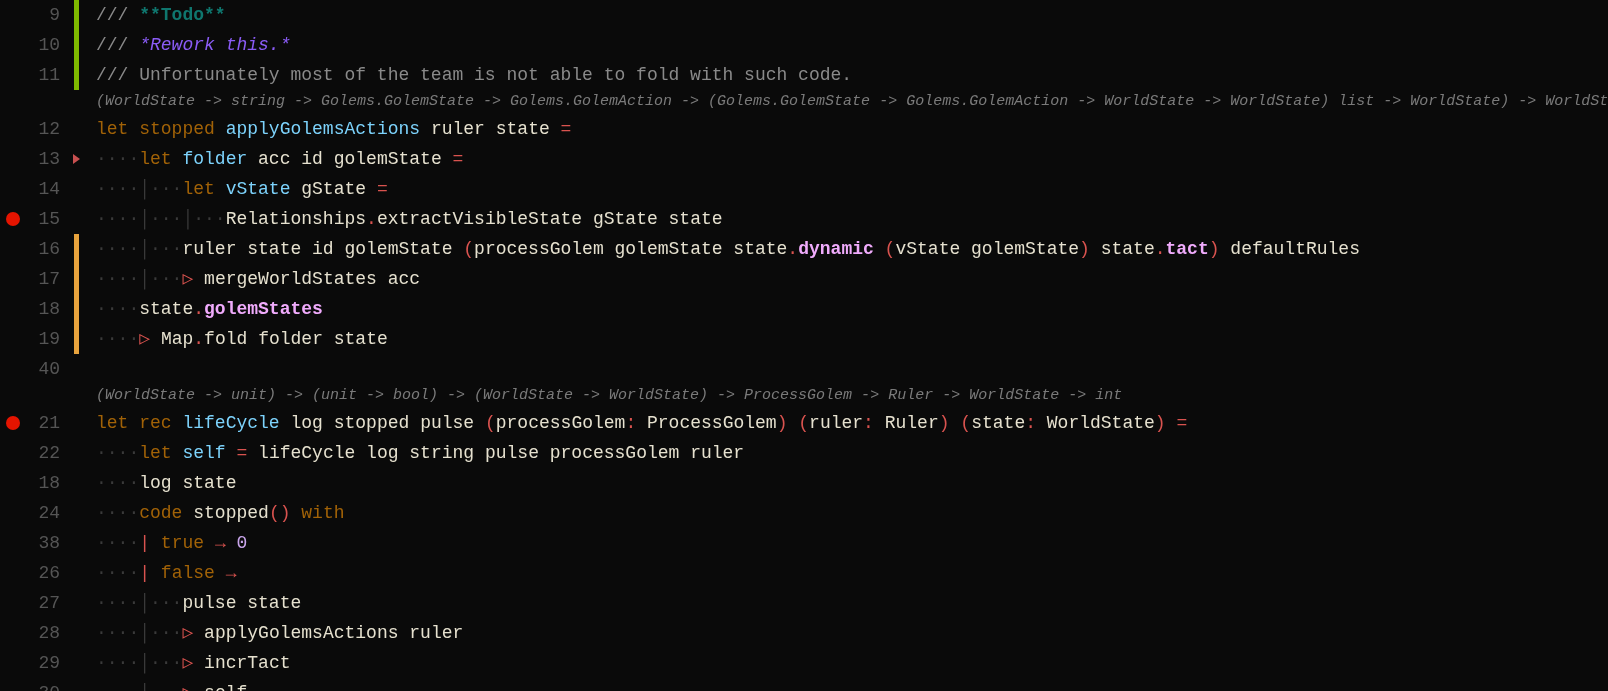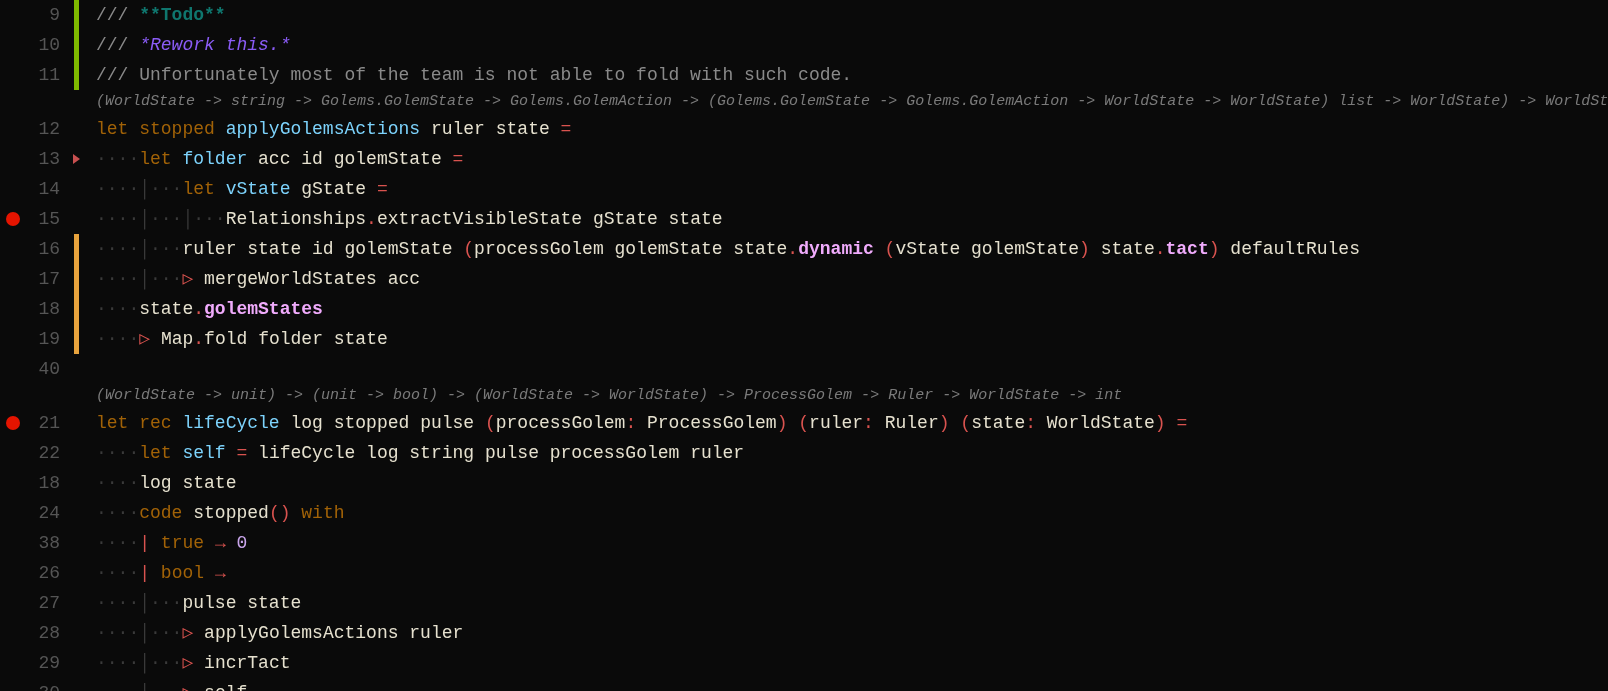--- a/index.html
+++ b/index.html
@@ -179,21 +179,21 @@
     <div class="line"><span class="c-kw">let</span> <span class="c-kw">rec</span> <span class="c-fn">lifeCycle</span> <span class="c-id">log</span> <span class="c-id">stopped</span> <span class="c-id">pulse</span> <span class="c-punc">(</span><span class="c-id">processGolem</span><span class="c-op">:</span> <span class="c-type">ProcessGolem</span><span class="c-punc">)</span> <span class="c-punc">(</span><span class="c-id">ruler</span><span class="c-op">:</span> <span class="c-type">Ruler</span><span class="c-punc">)</span> <span class="c-punc">(</span><span class="c-id">state</span><span class="c-op">:</span> <span class="c-type">WorldState</span><span class="c-punc">)</span> <span class="c-op">=</span></div>
 
     <div class="line"><span class="dots">····</span><span class="c-kw">let</span> <span class="c-fn">self</span> <span class="c-op">=</span> <span class="c-id">lifeCycle log string pulse processGolem ruler</span></div>
 
     <div class="line"><span class="dots">····</span><span class="c-id">log state</span></div>
 
     <div class="line"><span class="dots">····</span><span class="c-kw">code</span> <span class="c-id">stopped</span><span class="c-punc">()</span> <span class="c-kw">with</span></div>
 
     <div class="line"><span class="dots">····</span><span class="c-op">|</span> <span class="c-kw">true</span> <span class="c-op">→</span> <span class="c-num">0</span></div>
 
-    <div class="line"><span class="dots">····</span><span class="c-op">|</span> <span class="c-kw">bool</span> <span class="c-op">→</span></div>
+    <div class="line"><span class="dots">····</span><span class="c-op">|</span> <span class="c-kw">false</span> <span class="c-op">→</span></div>
 
     <div class="line"><span class="dots">····│···</span><span class="c-id">pulse state</span></div>
 
     <div class="line"><span class="dots">····│···</span><span class="pipe-tri">▷</span> <span class="c-id">applyGolemsActions ruler</span></div>
 
     <div class="line"><span class="dots">····│···</span><span class="pipe-tri">▷</span> <span class="c-id">incrTact</span></div>
 
     <div class="line"><span class="dots">····│···</span><span class="pipe-tri">▷</span> <span class="c-id">self</span></div>
 
   </div>

